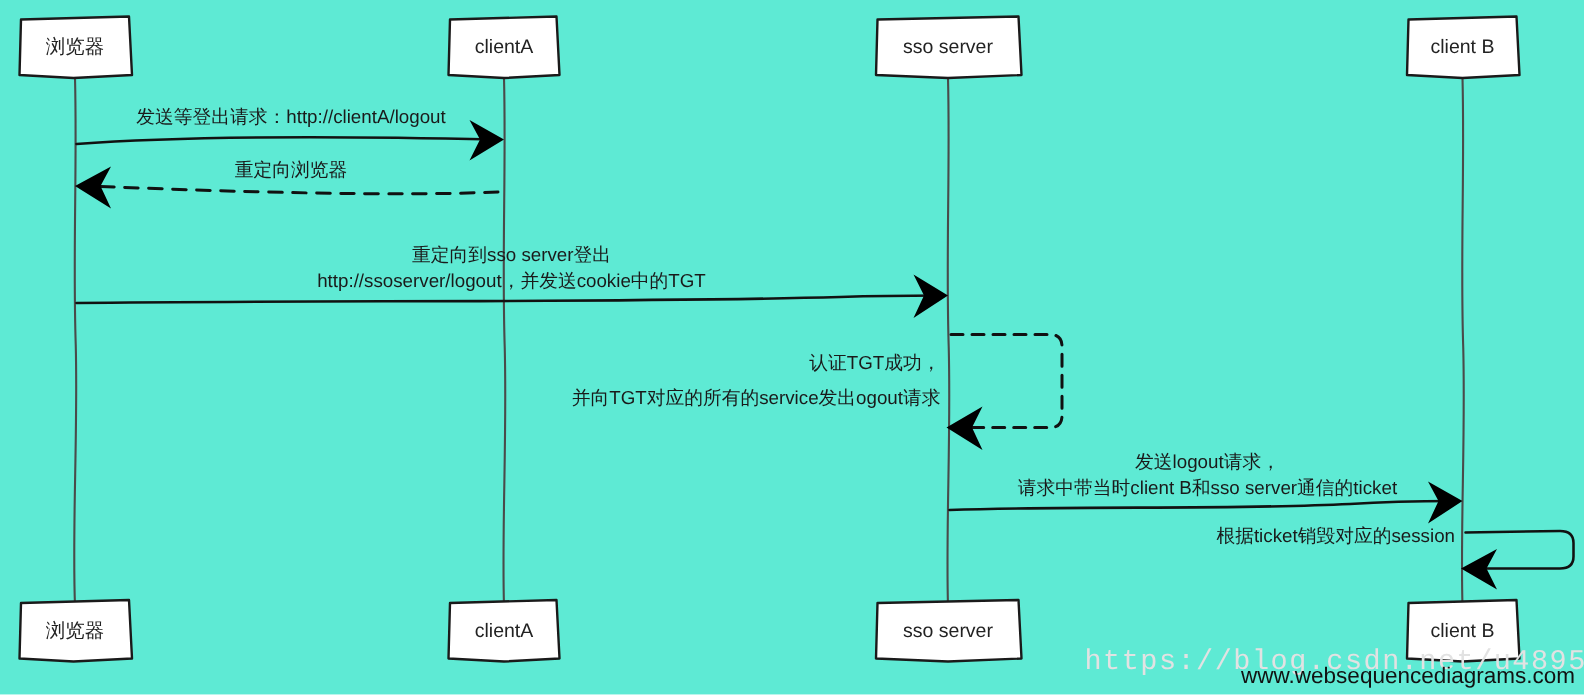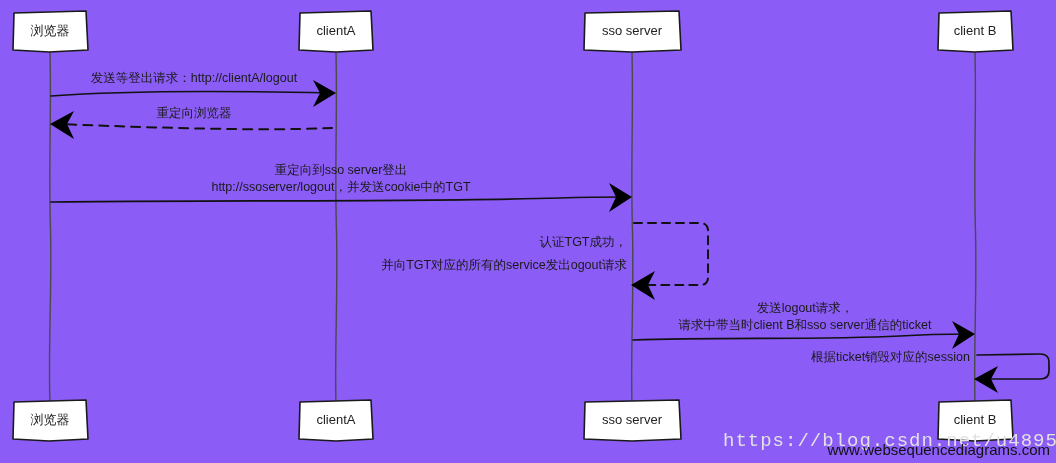--- a/index.html
+++ b/index.html
@@ -8,21 +8,21 @@
     padding: 0;
     background: #ffffff;
   }
   body {
     font-family: "Liberation Sans", "DejaVu Sans", sans-serif;
   }
   #canvas-wrap {
     position: relative;
     width: 1056px;
     height: 463px;
-    background: #8b5cf6;
+    background: #5eead4;
     overflow: hidden;
   }
   svg.diagram {
     position: absolute;
     left: 0;
     top: 0;
     width: 1056px;
     height: 463px;
   }
   .lifeline-path {

